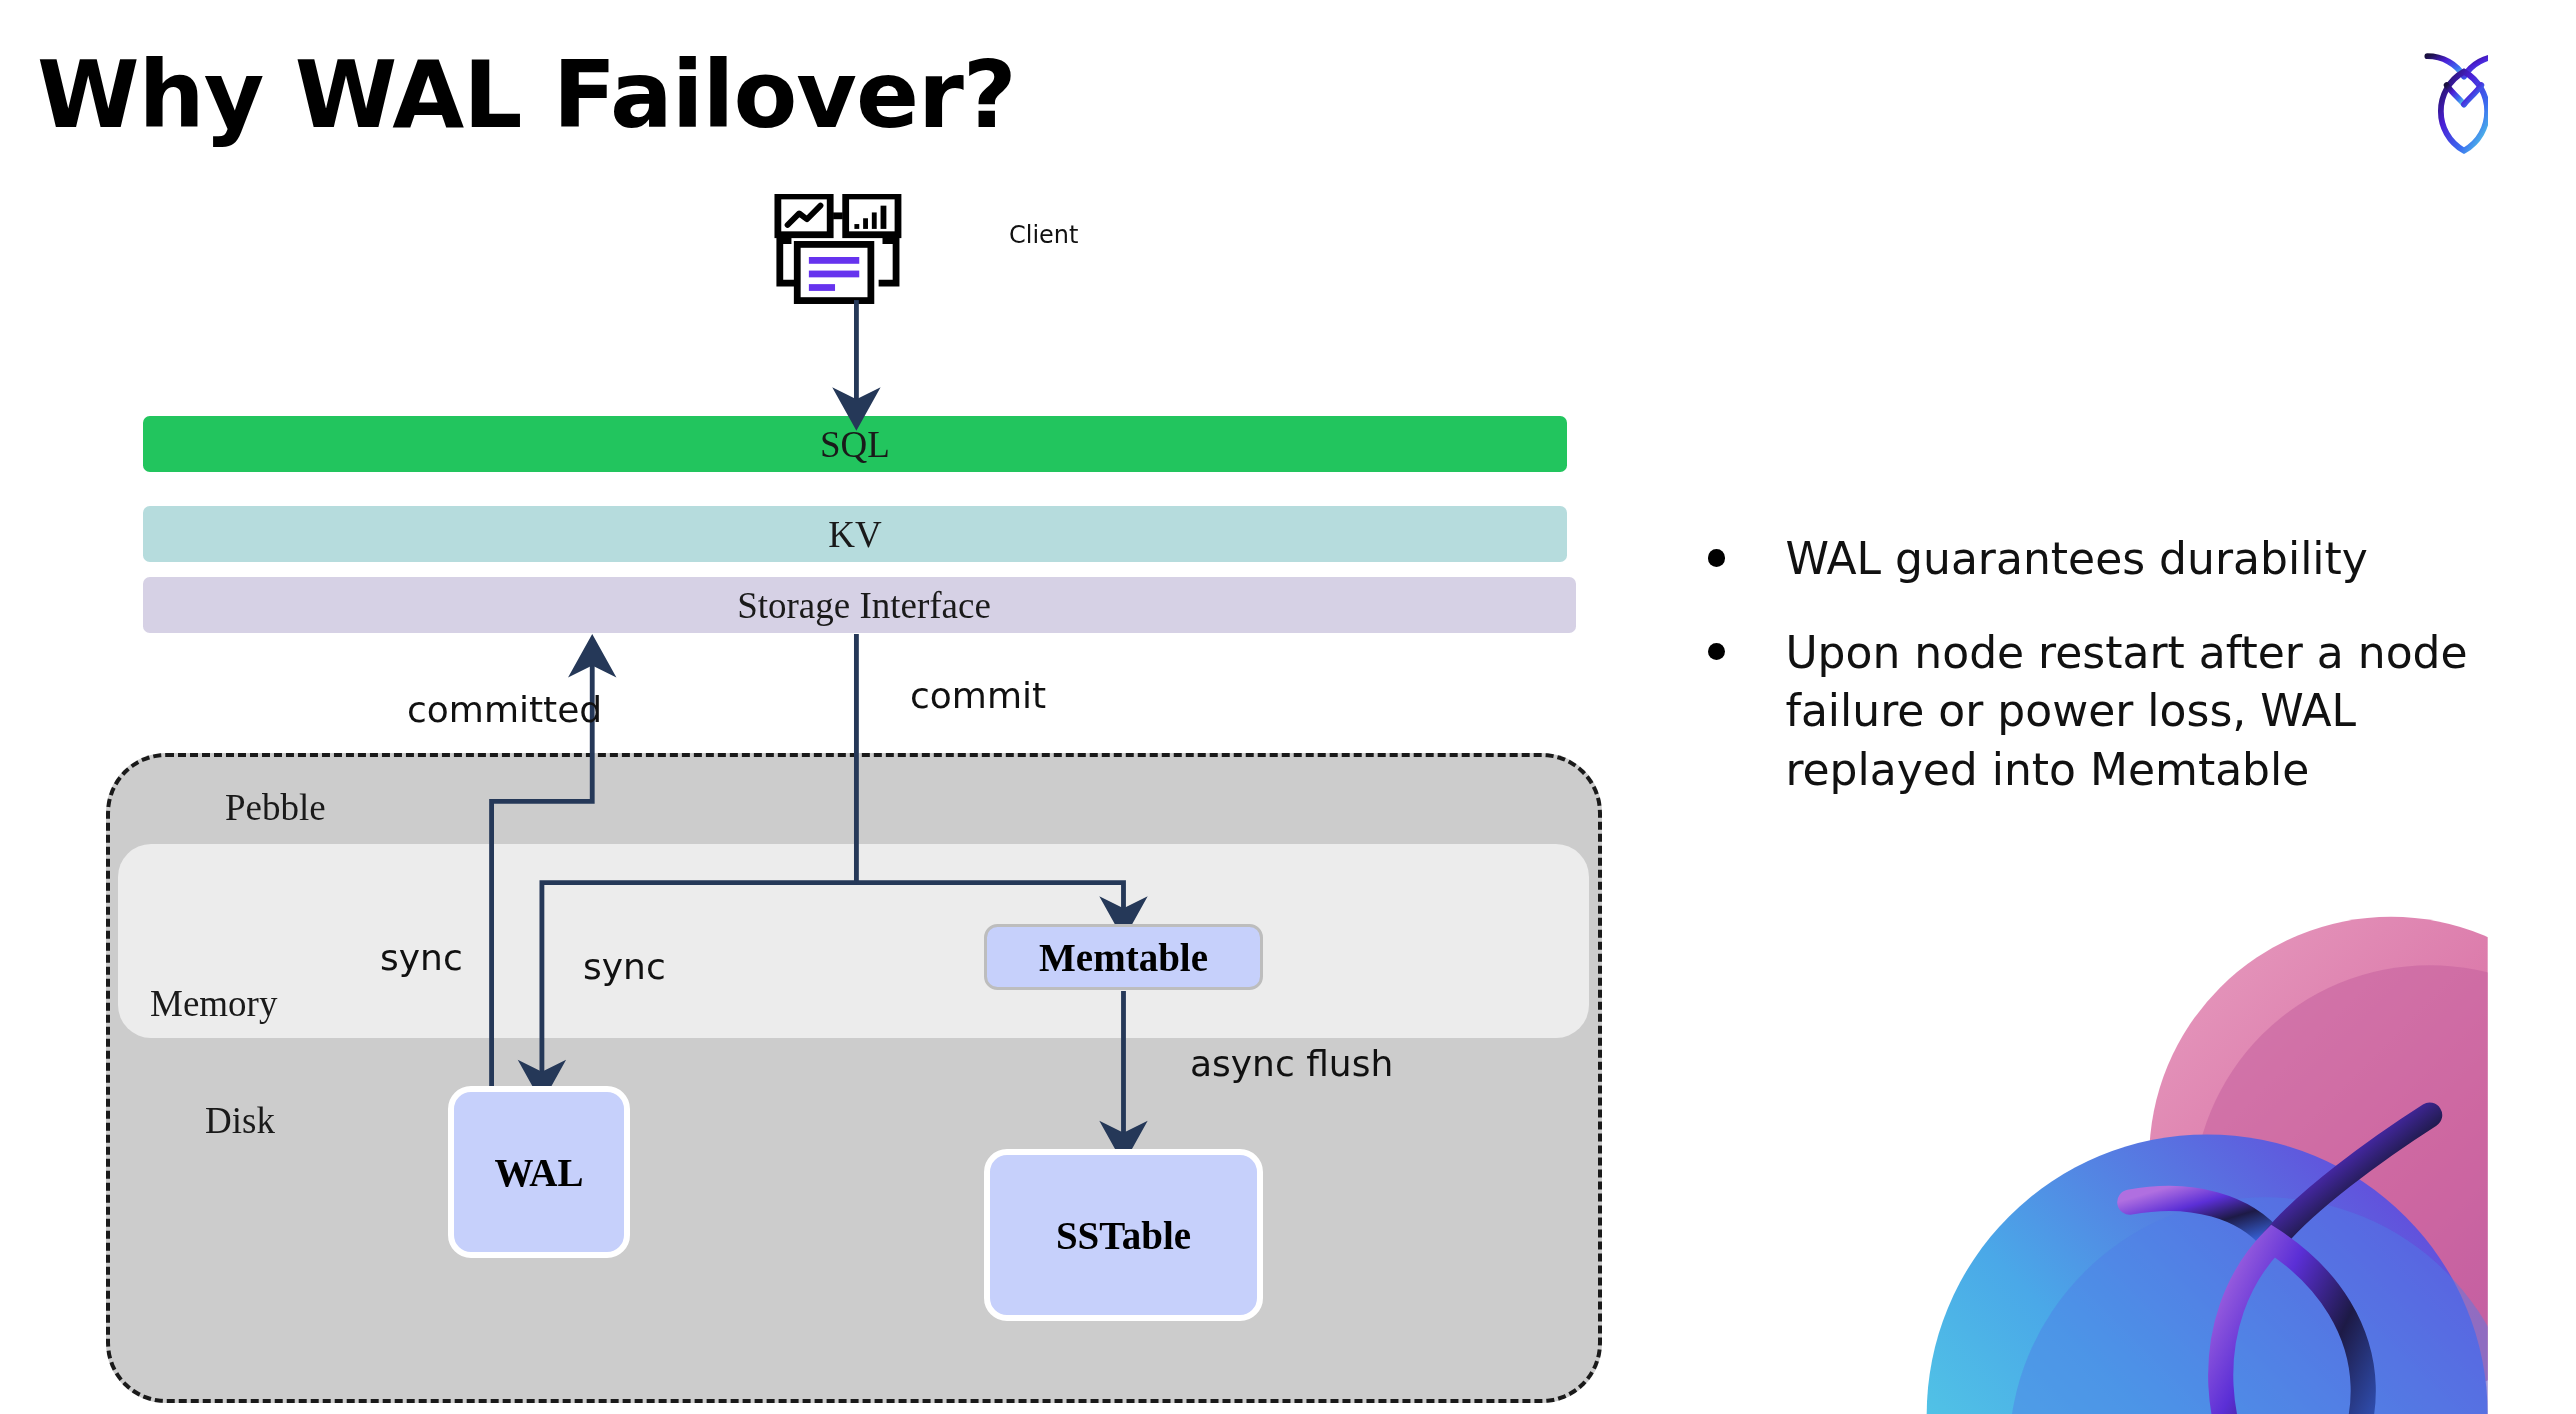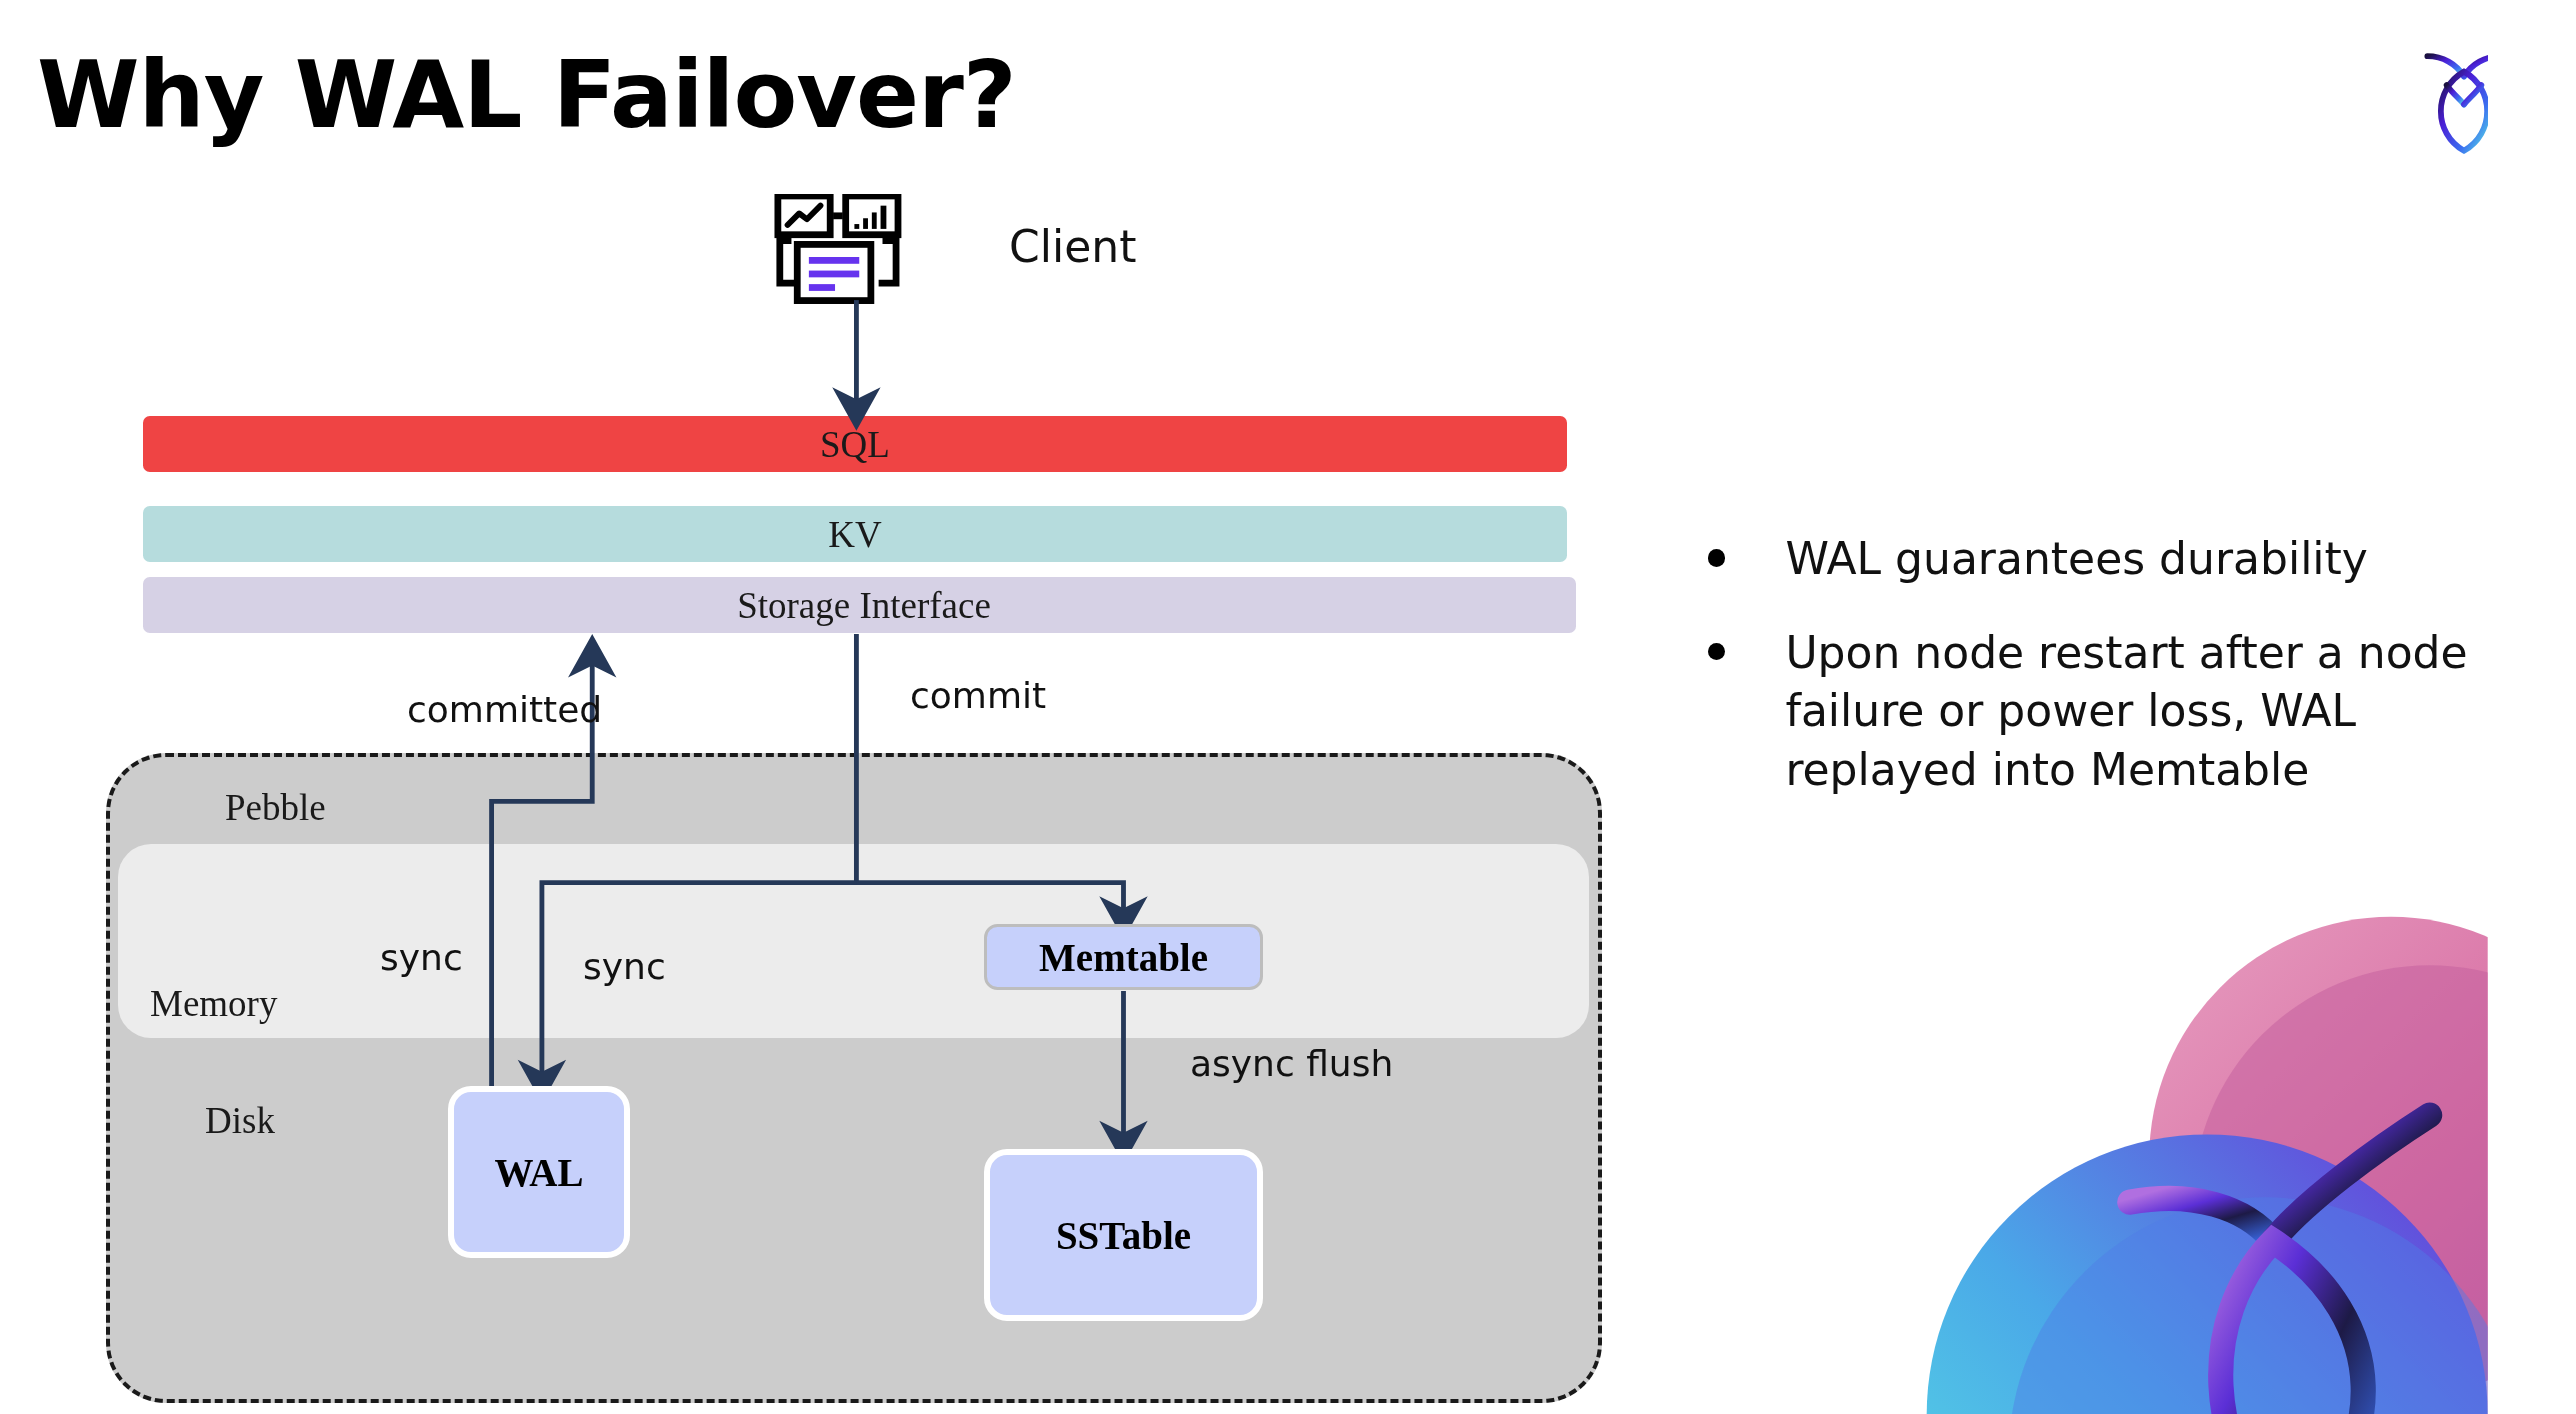--- a/index.html
+++ b/index.html
@@ -43,21 +43,21 @@
     position: absolute;
     left: 774px;
     top: 194px;
     width: 155px;
     height: 126px;
   }
   #client-label {
     position: absolute;
     left: 1009px;
     top: 221px;
-    font-size: 44px;
+    font-size: 24px;
     color: #111111;
     font-family: "DejaVu Sans", sans-serif;
   }
 
   
   .layer-bar {
     position: absolute;
     left: 143px;
     width: 1424px;
     height: 56px;
@@ -254,21 +254,21 @@
       <path d="M112 48 L126 48 L126 92 L108 92" fill="none" stroke="#000000" stroke-width="7"></path>
 
       <rect x="24" y="52" width="76" height="58" fill="#ffffff" stroke="#000000" stroke-width="7"></rect>
       <rect x="36" y="65" width="52" height="7" fill="#6633ee"></rect>
       <rect x="36" y="79" width="52" height="7" fill="#6633ee"></rect>
       <rect x="36" y="93" width="27" height="7" fill="#6633ee"></rect>
     </svg>
   </div>
   <div id="client-label">Client</div>
 
-  <div class="layer-bar" id="bar-sql" style="background:#ef4444">
+  <div class="layer-bar" id="bar-sql" style="background:#22c55e">
     <span>SQL</span>
   </div>
   <div class="layer-bar" id="bar-kv" style="background:#b6dcdd">
     <span>KV</span>
   </div>
   <div class="layer-bar" id="bar-si" style="background:#d6d1e5">
     <span>Storage Interface</span>
   </div>
 
   <div id="pebble-box"></div>

